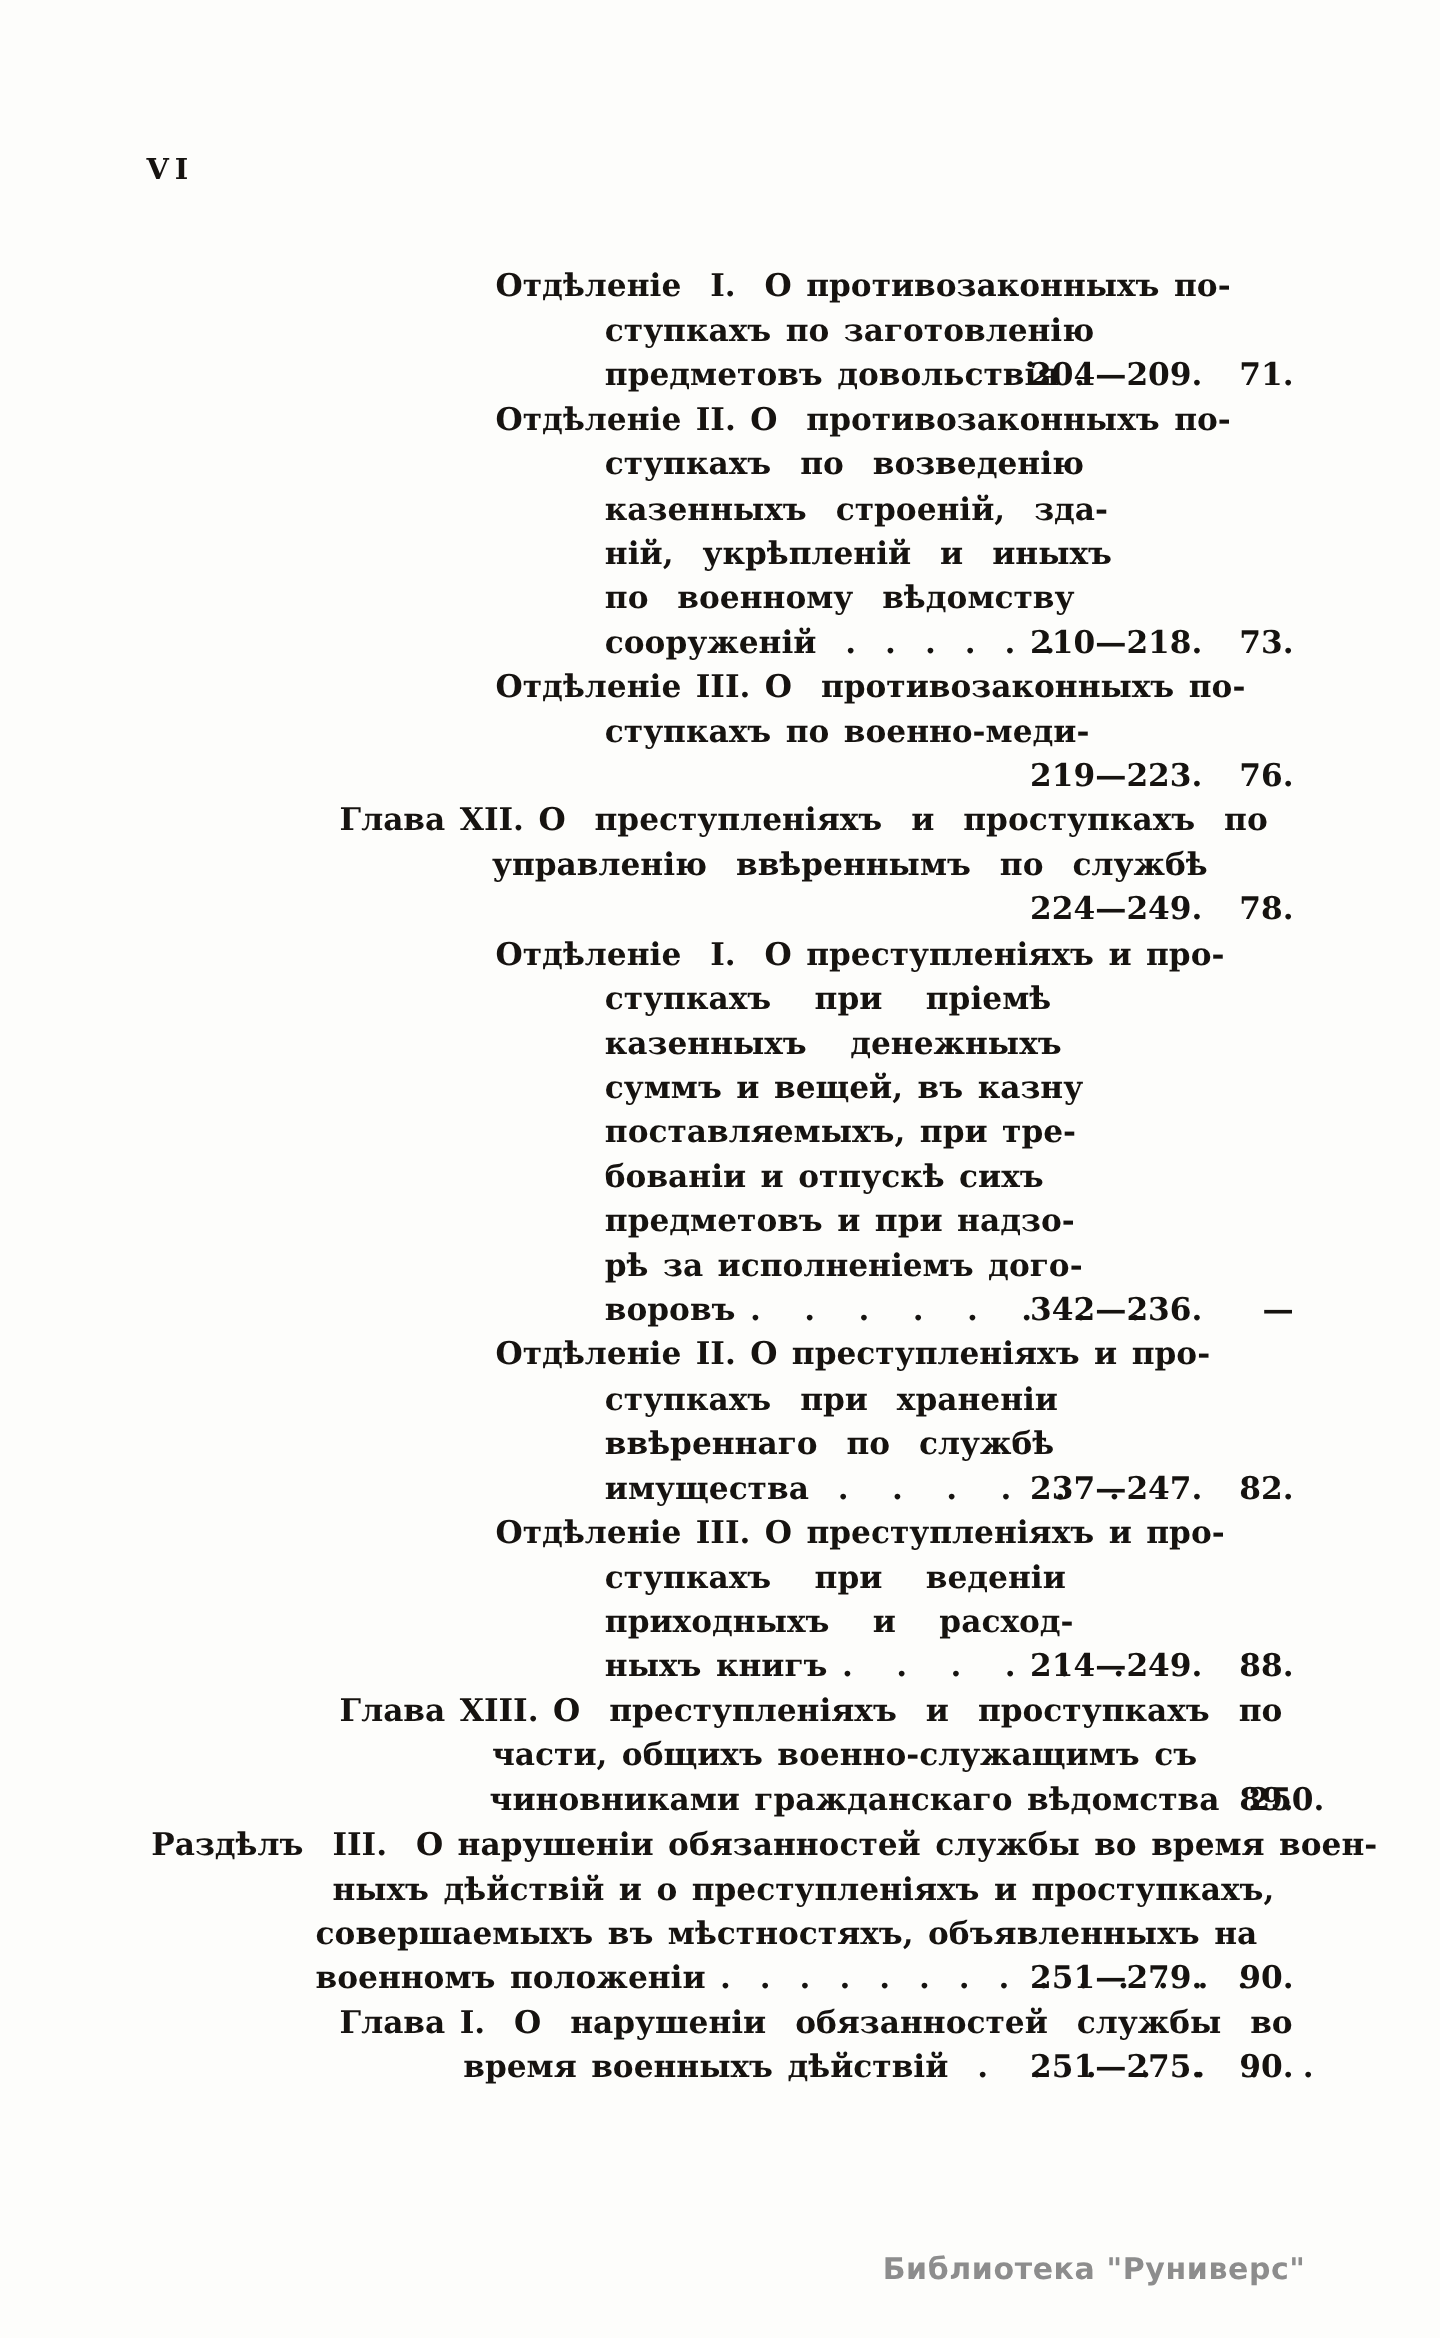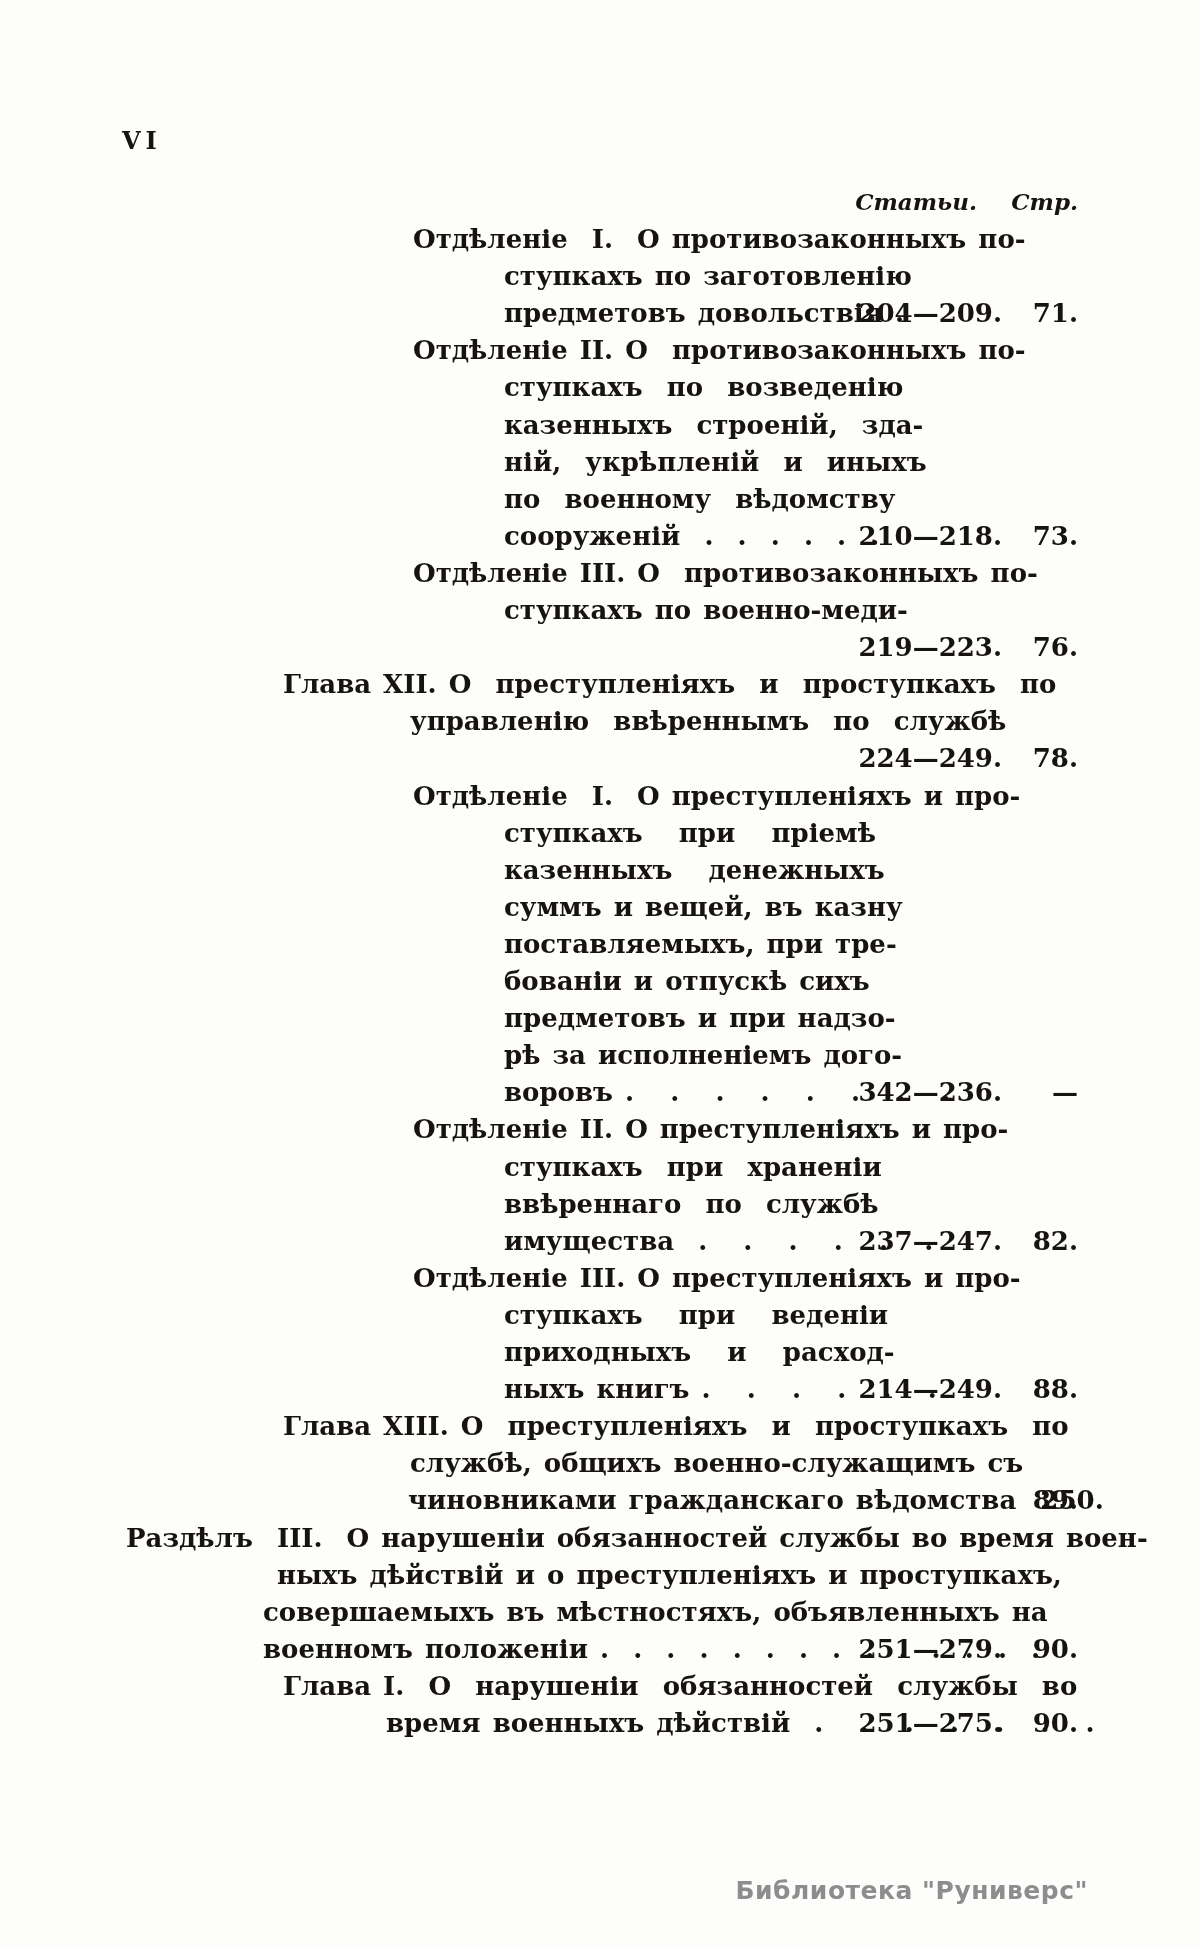--- a/index.html
+++ b/index.html
@@ -28,24 +28,20 @@
     color:#8d8d8d;letter-spacing:0.5px;
   }
 </style>
 </head>
 <body>
 
 <div class="page">
 
   <div class="folio">VI</div>
 
-  <div class="hdr">
-    <span class="hcol-art">Статьи.</span>
-    <span class="hcol-pg">Стр.</span>
-  </div>
 
   <div id="toc">
       <div class="line" style="top: 221px;">
         <span class="t" style="left: 413px;">Отдѣленіе  I.  О противозаконныхъ по-</span>
       </div>
       <div class="line" style="top: 258px;">
         <span class="t" style="left: 504px;">ступкахъ по заготовленію</span>
       </div>
       <div class="line" style="top: 295px;">
         <span class="t" style="left: 504px;">предметовъ довольствія .</span>
@@ -146,21 +142,21 @@
       </div>
       <div class="line" style="top: 1371px;">
         <span class="t" style="left: 504px;">ныхъ книгъ .   .   .   .   .   .</span>
         <span class="art">214—249.</span>
         <span class="pg">88.</span>
       </div>
       <div class="line" style="top: 1408px;">
         <span class="t" style="left: 283px;">Глава XIII. О  преступленіяхъ  и  проступкахъ  по</span>
       </div>
       <div class="line" style="top: 1445px;">
-        <span class="t" style="left: 410px;">службѣ, общихъ военно-служащимъ съ</span>
+        <span class="t" style="left: 410px;">части, общихъ военно-служащимъ съ</span>
       </div>
       <div class="line" style="top: 1482px;">
         <span class="t" style="left: 408px;">чиновниками гражданскаго вѣдомства  250.</span>
         <span class="pg">89.</span>
       </div>
       <div class="line" style="top: 1520px;">
         <span class="t" style="left: 126px;">Раздѣлъ  III.  О нарушеніи обязанностей службы во время воен-</span>
       </div>
       <div class="line" style="top: 1557px;">
         <span class="t" style="left: 277px;">ныхъ дѣйствій и о преступленіяхъ и проступкахъ,</span>

